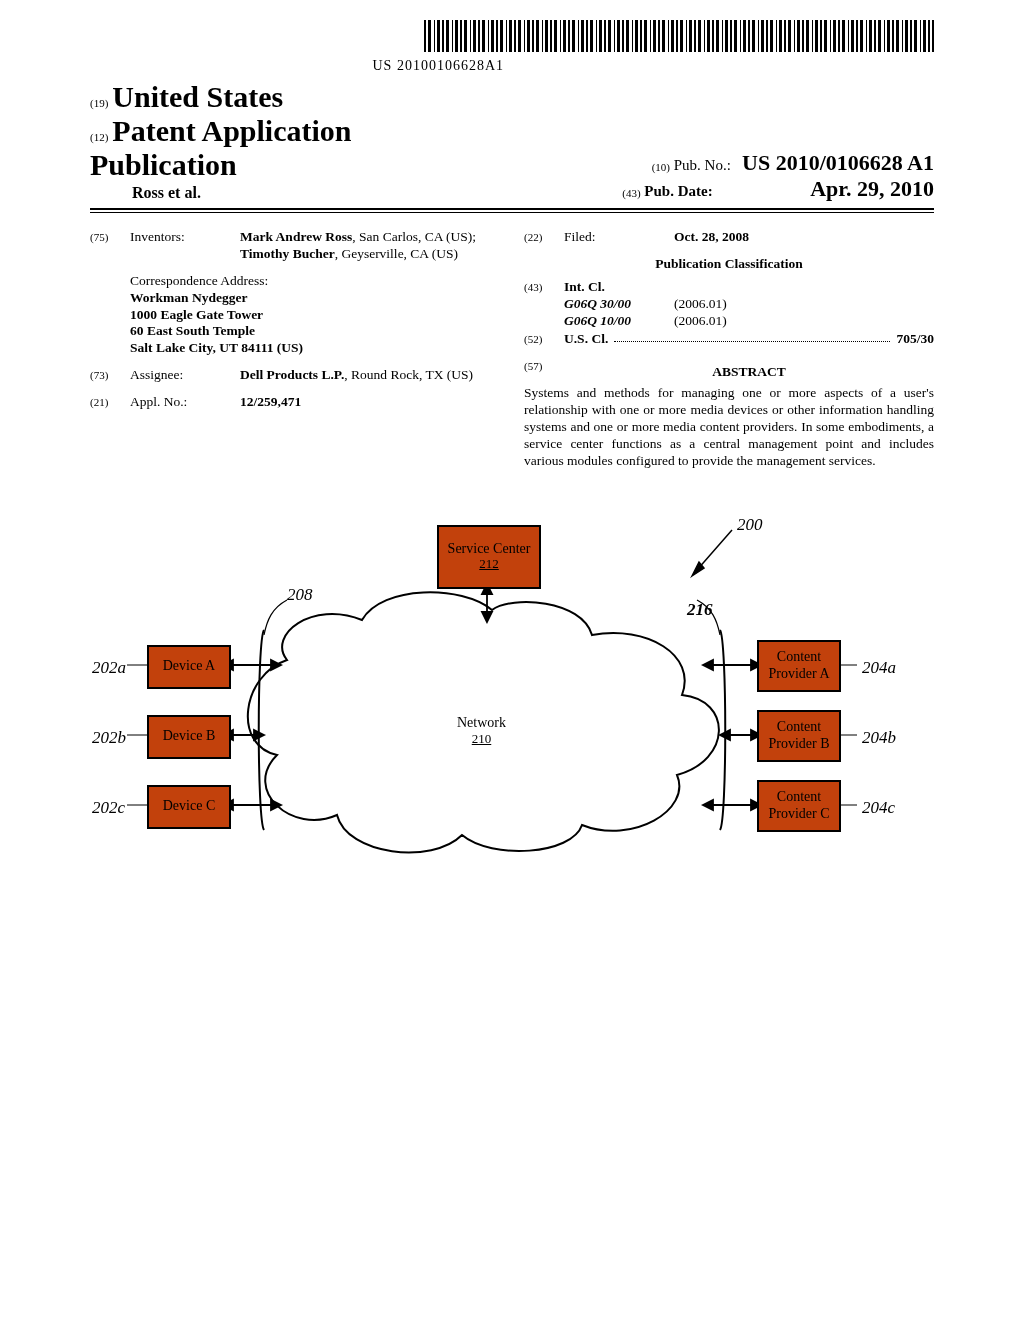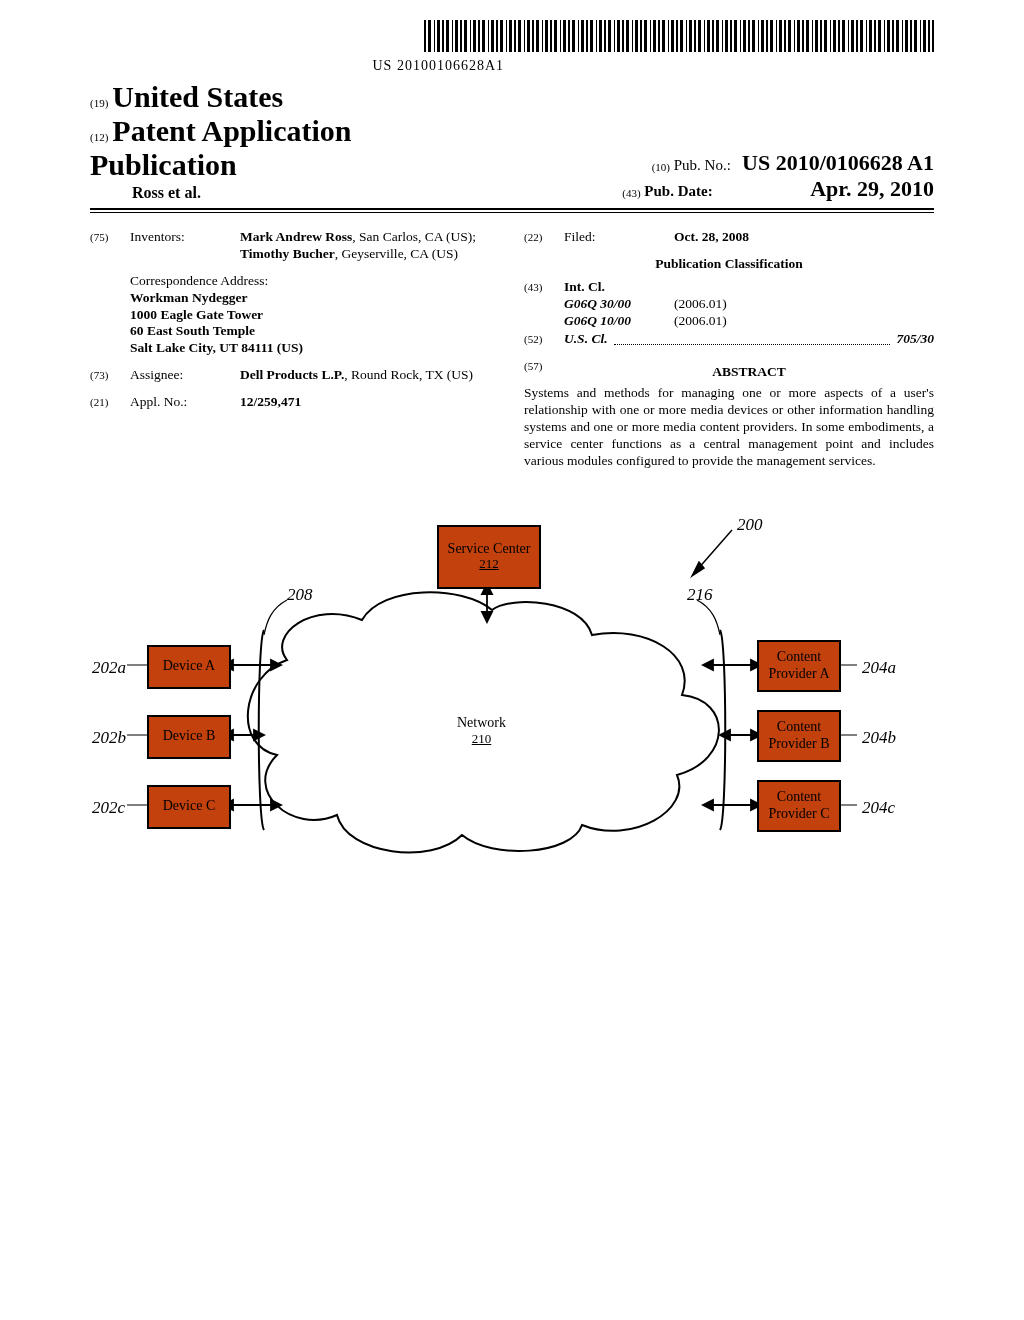--- a/index.html
+++ b/index.html
@@ -80,21 +80,21 @@
   .bib-row { display:flex; margin-bottom: 10px; }
   .bib-code { width: 40px; font-size:11px; padding-top:2px;}
   .bib-label { width: 110px; }
   .bib-val { flex:1; }
   .title-case { font-weight: bold; text-transform: uppercase; }
   .addr-block { margin-left: 40px; margin-top:10px; margin-bottom:10px;}
   .pubclass-head { text-align:center; font-weight:bold; margin:6px 0;}
   .intcl-row { display:flex; }
   .intcl-row .c1{ width:110px; font-style:italic; font-weight:bold;}
   .intcl-row .c2{ }
-  .uscl-row { display:flex; align-items:center;font-style:italic;}
+  .uscl-row { display:flex; align-items:flex-start;}
   .uscl-row .dots { flex:1; border-bottom:1px dotted #000; height:10px; margin:0 6px;}
   .abstract-head { text-align:center; font-weight:bold; margin:6px 0 4px 0;}
   .abstract-text { text-align:justify; }
 
   
   .figure-wrap {
     position: relative;
     width: 840px;
     height: 420px;
     margin: 20px auto 0 auto;
@@ -350,21 +350,21 @@
     </div>
     <div class="fig-box" style="left:665px; top:220px; width:80px; height:48px;">
       <span>Content Provider B</span>
     </div>
     <div class="fig-box" style="left:665px; top:290px; width:80px; height:48px;">
       <span>Content Provider C</span>
     </div>
 
     <div class="fig-label" style="left:645px; top:25px;">200</div>
     <div class="fig-label" style="left:195px; top:95px;">208</div>
-    <div class="fig-label" style="left:595px; top:95px;">216</div>
+    <div class="fig-label" style="left:595px; top:110px;font-weight:bold;">216</div>
 
     <div class="fig-label" style="left:0px; top:168px;">202a</div>
     <div class="fig-label" style="left:0px; top:238px;">202b</div>
     <div class="fig-label" style="left:0px; top:308px;">202c</div>
 
     <div class="fig-label" style="left:770px; top:168px;">204a</div>
     <div class="fig-label" style="left:770px; top:238px;">204b</div>
     <div class="fig-label" style="left:770px; top:308px;">204c</div>
   </div>
 

